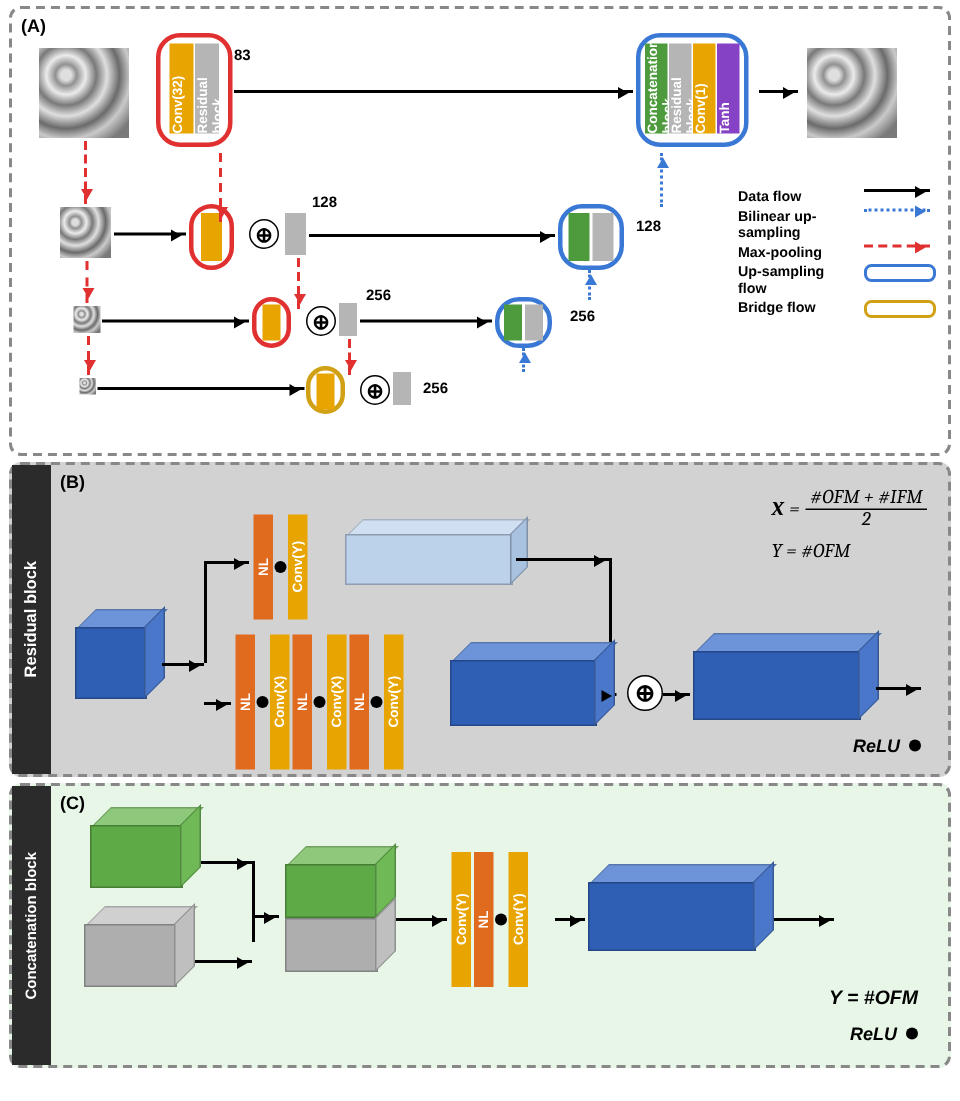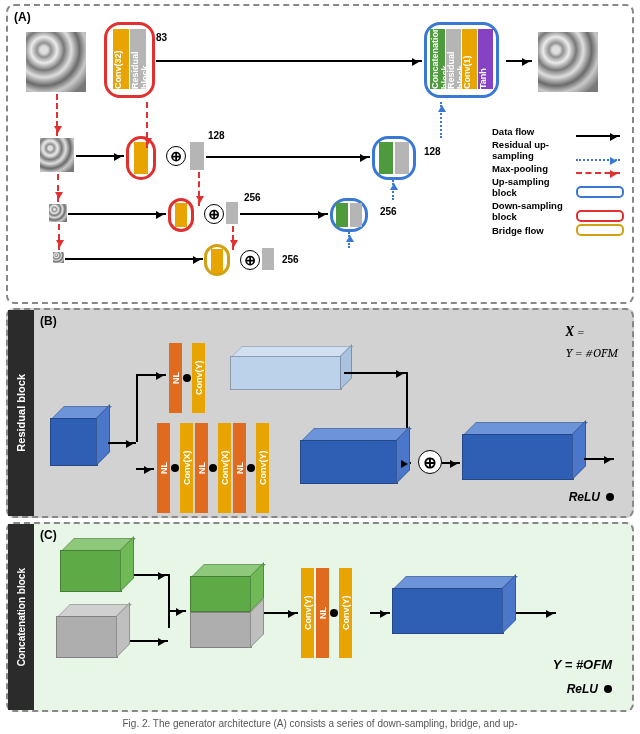--- a/index.html
+++ b/index.html
@@ -39,21 +39,21 @@
 .arrow-v-red::after{content:'';position:absolute;left:-4px;bottom:-1px;border:4px solid transparent;border-top:7px solid #e03030}
 .arrow-blue-dot{position:absolute;width:0;border-left:2px dotted #3a78d6}
 .arrow-blue-dot::after{content:'';position:absolute;left:-4px;top:-1px;border:4px solid transparent;border-bottom:7px solid #3a78d6}
 
 .plus{position:absolute;width:18px;height:18px;border:1.5px solid #000;border-radius:50%;display:flex;align-items:center;justify-content:center;font-weight:bold;font-size:14px;background:#fff}
 
 .num{position:absolute;font-weight:bold;font-size:10px}
 
 
 .legend{position:absolute;right:8px;top:118px;font-size:9.5px}
-.legend .row{display:flex;align-items:flex-end;gap:6px;margin:2px 0}
+.legend .row{display:flex;align-items:flex-start;gap:6px;margin:2px 0}
 .legend .lab{width:78px;font-weight:bold}
 .leg-line{width:44px;height:0;position:relative}
 
 
 .panelB{height:210px;background:#d2d2d2}
 .b-side{position:absolute;left:0;top:0;bottom:0;width:26px;background:#2b2b2b;color:#fff;display:flex;align-items:center;justify-content:center;font-weight:bold;font-size:11px}
 .b-side span{writing-mode:vertical-rl;transform:rotate(180deg)}
 .b-stage{position:absolute;left:36px;right:8px;top:8px;bottom:8px}
 
 .layer{display:inline-block;height:90px;width:13px;writing-mode:vertical-rl;transform:rotate(180deg);color:#fff;font-weight:bold;font-size:9px;display:flex;align-items:center;justify-content:center;margin:0 1px}
@@ -158,38 +158,34 @@
     <div class="arrow-blue-dot" style="left:340px;top:226px;height:16px"></div>
 
     <div class="legend">
       <div class="row">
             <span class="lab">Data flow</span>
         <span class="leg-line" style="border-top:2px solid #000">
               <span style="position:absolute;right:-1px;top:-4px;border:4px solid transparent;border-left:7px solid #000"></span>
             </span>
           </div>
       <div class="row">
-            <span class="lab" style="width:78px">Residual up-sampling</span>
+            <span class="lab" style="width:78px">Bilinear up-sampling</span>
         <span class="leg-line" style="border-top:2px dotted #3a78d6">
               <span style="position:absolute;right:-1px;top:-4px;border:4px solid transparent;border-left:7px solid #3a78d6"></span>
             </span>
           </div>
       <div class="row">
             <span class="lab">Max-pooling</span>
         <span class="leg-line" style="border-top:2px dashed #e03030">
               <span style="position:absolute;right:-1px;top:-4px;border:4px solid transparent;border-left:7px solid #e03030"></span>
             </span>
           </div>
       <div class="row">
-            <span class="lab">Up-sampling block</span>
+            <span class="lab">Up-sampling flow</span>
         <span style="width:44px;height:8px;border:2.5px solid #3a78d6;border-radius:5px"></span>
-          </div>
-      <div class="row">
-            <span class="lab">Down-sampling block</span>
-        <span style="width:44px;height:8px;border:2.5px solid #e03030;border-radius:5px"></span>
           </div>
       <div class="row">
             <span class="lab">Bridge flow</span>
         <span style="width:44px;height:8px;border:2.5px solid #d0a015;border-radius:5px"></span>
           </div>
     </div>
   </div>
 </div>
 
 <div class="panel panelB">
@@ -247,21 +243,21 @@
     <div class="arrow arrow-h" style="left:398px;top:144px;width:18px"></div>
 
     <div class="iso" style="left:418px;top:116px">
       <div class="tp" style="left:0;top:-12px;width:110px;height:12px;background:#6d94d9"></div>
       <div class="fa" style="left:0;top:0;width:110px;height:44px;background:#2f5fb5"></div>
       <div class="sd" style="left:110px;top:0;width:12px;height:44px;background:#4a77c9"></div>
     </div>
     <div class="arrow arrow-h" style="left:540px;top:140px;width:30px"></div>
 
     <div style="position:absolute;right:6px;top:6px;font-style:italic;font-family:'Cambria',serif;font-size:13px;text-align:left">
-      <div style="display:flex;align-items:center;gap:4px"><span style="font-weight:bold">X</span> = </div>
+      <div style="display:flex;align-items:center;gap:4px"><span style="font-weight:bold">X</span> = <span style="display:inline-block;text-align:center"><span style="border-bottom:1.2px solid #000;padding:0 3px">#OFM + #IFM</span><br><span>2</span></span></div>
       <div style="margin-top:6px"><span>Y = #OFM</span></div>
     </div>
     <div style="position:absolute;right:10px;bottom:4px;font-style:italic;font-weight:bold;font-size:12px;display:flex;align-items:center;gap:6px">
       <span>ReLU</span>
           <span class="dot"></span>
     </div>
   </div>
 </div>
 
 <div class="panel panelC">
@@ -316,14 +312,13 @@
     <div class="arrow arrow-h" style="left:464px;top:72px;width:40px"></div>
 
     <div style="position:absolute;right:12px;bottom:30px;font-style:italic;font-weight:bold;font-size:13px">Y = #OFM</div>
     <div style="position:absolute;right:12px;bottom:6px;font-style:italic;font-weight:bold;font-size:12px;display:flex;align-items:center;gap:6px">
       <span>ReLU</span>
           <span class="dot"></span>
     </div>
   </div>
 </div>
 
-<div class="caption">Fig. 2. The generator architecture (A) consists a series of down-sampling, bridge, and up-</div>
 </div>
 
 </body></html>

